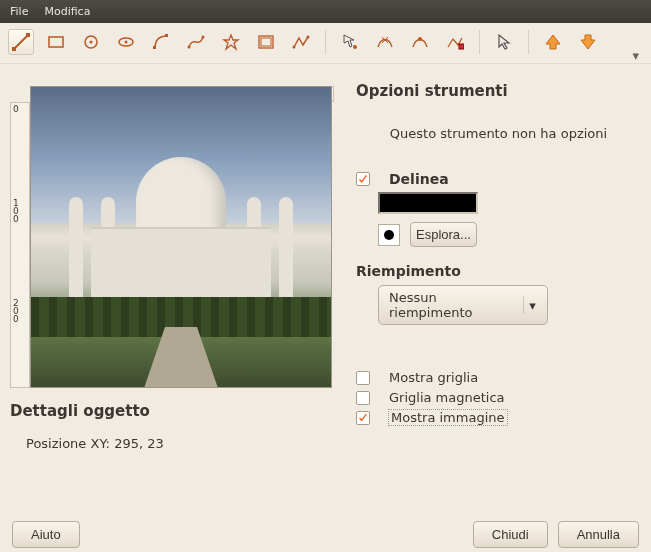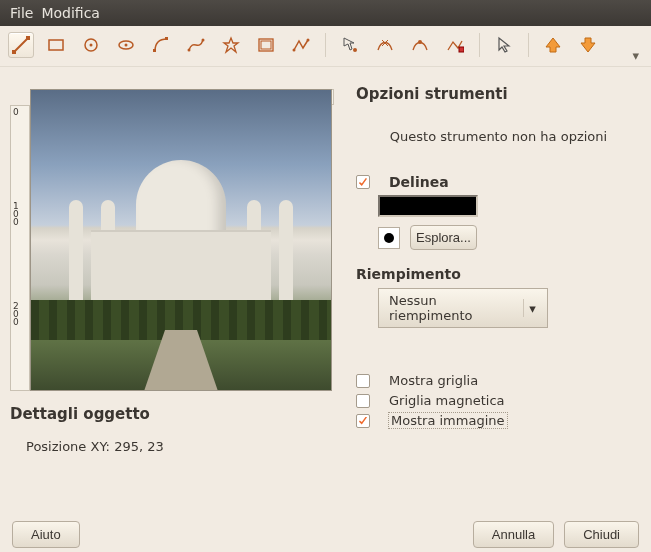--- a/index.html
+++ b/index.html
@@ -10,21 +10,22 @@
     background: #f2ebe2;
     width: 651px;
     height: 552px;
     overflow: hidden;
   }
   .menubar {
     background: linear-gradient(#4e4a45, #3c3834);
     color: #e8e4dd;
     padding: 3px 6px;
     display: flex;
-    font-size: 14px;
+    gap: 8px;
+    font-size: 11px;
   }
   .menubar span { padding: 2px 4px; cursor: default; }
   .toolbar {
     background: #f2ebe2;
     padding: 6px 8px 8px 8px;
     display: flex;
     align-items: center;
     gap: 9px;
     border-bottom: 1px solid #e2dbd0;
   }
@@ -106,21 +107,21 @@
     border: 1px solid #b7ad9e;
     border-radius: 4px;
     padding: 4px 5px;
     font-size: 13px;
     color: #3b3631;
     cursor: default;
   }
   .select {
     display:flex; align-items:center;
     background: linear-gradient(#faf5eb,#e3dbcd);
-    border: 1px solid #b7ad9e; border-radius: 0;
+    border: 1px solid #b7ad9e; border-radius: 5px;
     padding: 4px 6px 4px 10px; width: 170px; font-size:13px;
     margin-left:22px; justify-content: space-between;
   }
   .select .tri { width:18px; height:18px; border-left:1px solid #cfc6b8; display:flex;align-items:center;justify-content:center;}
   .check-dotted { outline: 1px dotted #a59b8c; outline-offset: 0px; padding: 0 2px;}
   .details { margin-top: 14px; }
   .details-body { padding: 10px 0 0 16px; font-size: 13px;}
   .footer {
     position: absolute; left:0; right:0; bottom:0;
     padding: 8px 12px 4px 12px;
@@ -312,16 +313,16 @@
     <div class="checkrow">
       <div class="checkbox checked"></div>
       <span class="check-dotted">Mostra immagine</span>
     </div>
   </div>
 </div>
 
 <div class="footer">
   <button class="btn">Aiuto</button>
   <div class="right">
+    <button class="btn">Chiudi</button>
     <button class="btn">Annulla</button>
-    <button class="btn">Chiudi</button>
   </div>
 </div>
 
 </body></html>

